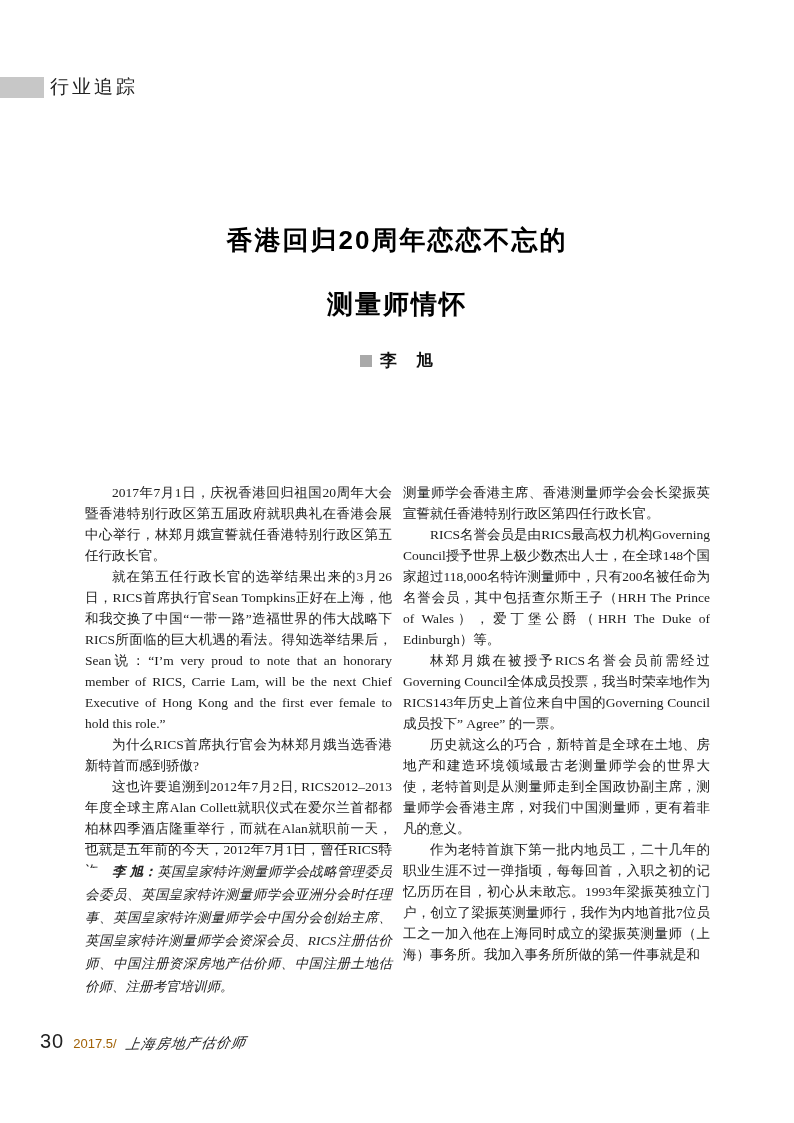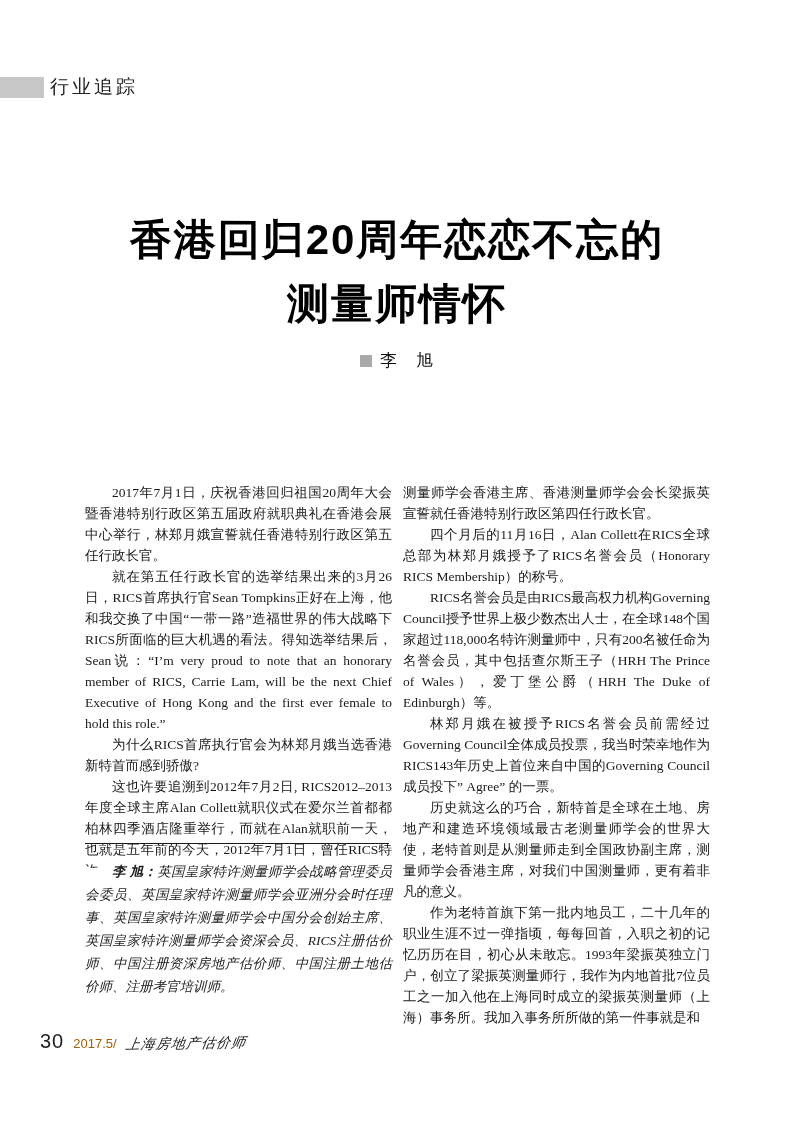--- a/index.html
+++ b/index.html
@@ -35,35 +35,36 @@
   }
   .title {
     position: absolute;
     top: 208px;
     left: 0;
     right: 0;
     margin: 0;
     text-align: center;
     font-family: "Liberation Sans", "DejaVu Sans", sans-serif;
     font-weight: bold;
-    font-size: 42px;
+    font-size: 26px;
     line-height: 64px;
     letter-spacing: 2px;
     color: #000;
   }
   .title-line { display: block; }
   .byline {
     position: absolute;
     top: 349px;
     left: 0;
     right: 0;
     display: flex;
     justify-content: center;
     align-items: center;
     gap: 8px;
+    font-weight: bold;
   }
   .byline-square {
     width: 12px;
     height: 12px;
     background: #a9a9a9;
     display: inline-block;
   }
   .byline-name {
     font-family: "Liberation Sans", "DejaVu Sans", sans-serif;
     font-size: 17px;
@@ -153,21 +154,20 @@
 
   <div class="col col-left">
     <p>2017年7月1日，庆祝香港回归祖国20周年大会暨香港特别行政区第五届政府就职典礼在香港会展中心举行，林郑月娥宣誓就任香港特别行政区第五任行政长官。</p>
     <p>就在第五任行政长官的选举结果出来的3月26日，RICS首席执行官Sean Tompkins正好在上海，他和我交换了中国“一带一路”造福世界的伟大战略下RICS所面临的巨大机遇的看法。得知选举结果后，Sean说：“I’m very proud to note that an honorary member of RICS, Carrie Lam, will be the next Chief Executive of Hong Kong and the first ever female to hold this role.”</p>
     <p>为什么RICS首席执行官会为林郑月娥当选香港新特首而感到骄傲?</p>
     <p>这也许要追溯到2012年7月2日, RICS2012–2013年度全球主席Alan Collett就职仪式在爱尔兰首都都柏林四季酒店隆重举行，而就在Alan就职前一天，也就是五年前的今天，2012年7月1日，曾任RICS特许</p>
   </div>
 
   <div class="col col-right">
     <p class="continuation">测量师学会香港主席、香港测量师学会会长梁振英宣誓就任香港特别行政区第四任行政长官。</p>
-    <p>四个月后的11月16日，Alan Collett在RICS全球总部为林郑月娥授予了RICS名誉会员（Honorary RICS Membership）的称号。</p>
     <p>RICS名誉会员是由RICS最高权力机构Governing Council授予世界上极少数杰出人士，在全球148个国家超过118,000名特许测量师中，只有200名被任命为名誉会员，其中包括查尔斯王子（HRH The Prince of Wales），爱丁堡公爵（HRH The Duke of Edinburgh）等。</p>
     <p>林郑月娥在被授予RICS名誉会员前需经过Governing Council全体成员投票，我当时荣幸地作为RICS143年历史上首位来自中国的Governing Council成员投下” Agree” 的一票。</p>
     <p>历史就这么的巧合，新特首是全球在土地、房地产和建造环境领域最古老测量师学会的世界大使，老特首则是从测量师走到全国政协副主席，测量师学会香港主席，对我们中国测量师，更有着非凡的意义。</p>
     <p>作为老特首旗下第一批内地员工，二十几年的职业生涯不过一弹指顷，每每回首，入职之初的记忆历历在目，初心从未敢忘。1993年梁振英独立门户，创立了梁振英测量师行，我作为内地首批7位员工之一加入他在上海同时成立的梁振英测量师（上海）事务所。我加入事务所所做的第一件事就是和</p>
   </div>
 
   <div class="bio-rule"></div>
 
   <div class="bio">
     <span class="bio-name">李 旭：</span><span>英国皇家特许测量师学会战略管理委员会委员、英国皇家特许测量师学会亚洲分会时任理事、英国皇家特许测量师学会中国分会创始主席、英国皇家特许测量师学会资深会员、RICS注册估价师、中国注册资深房地产估价师、中国注册土地估价师、注册考官培训师。</span>

